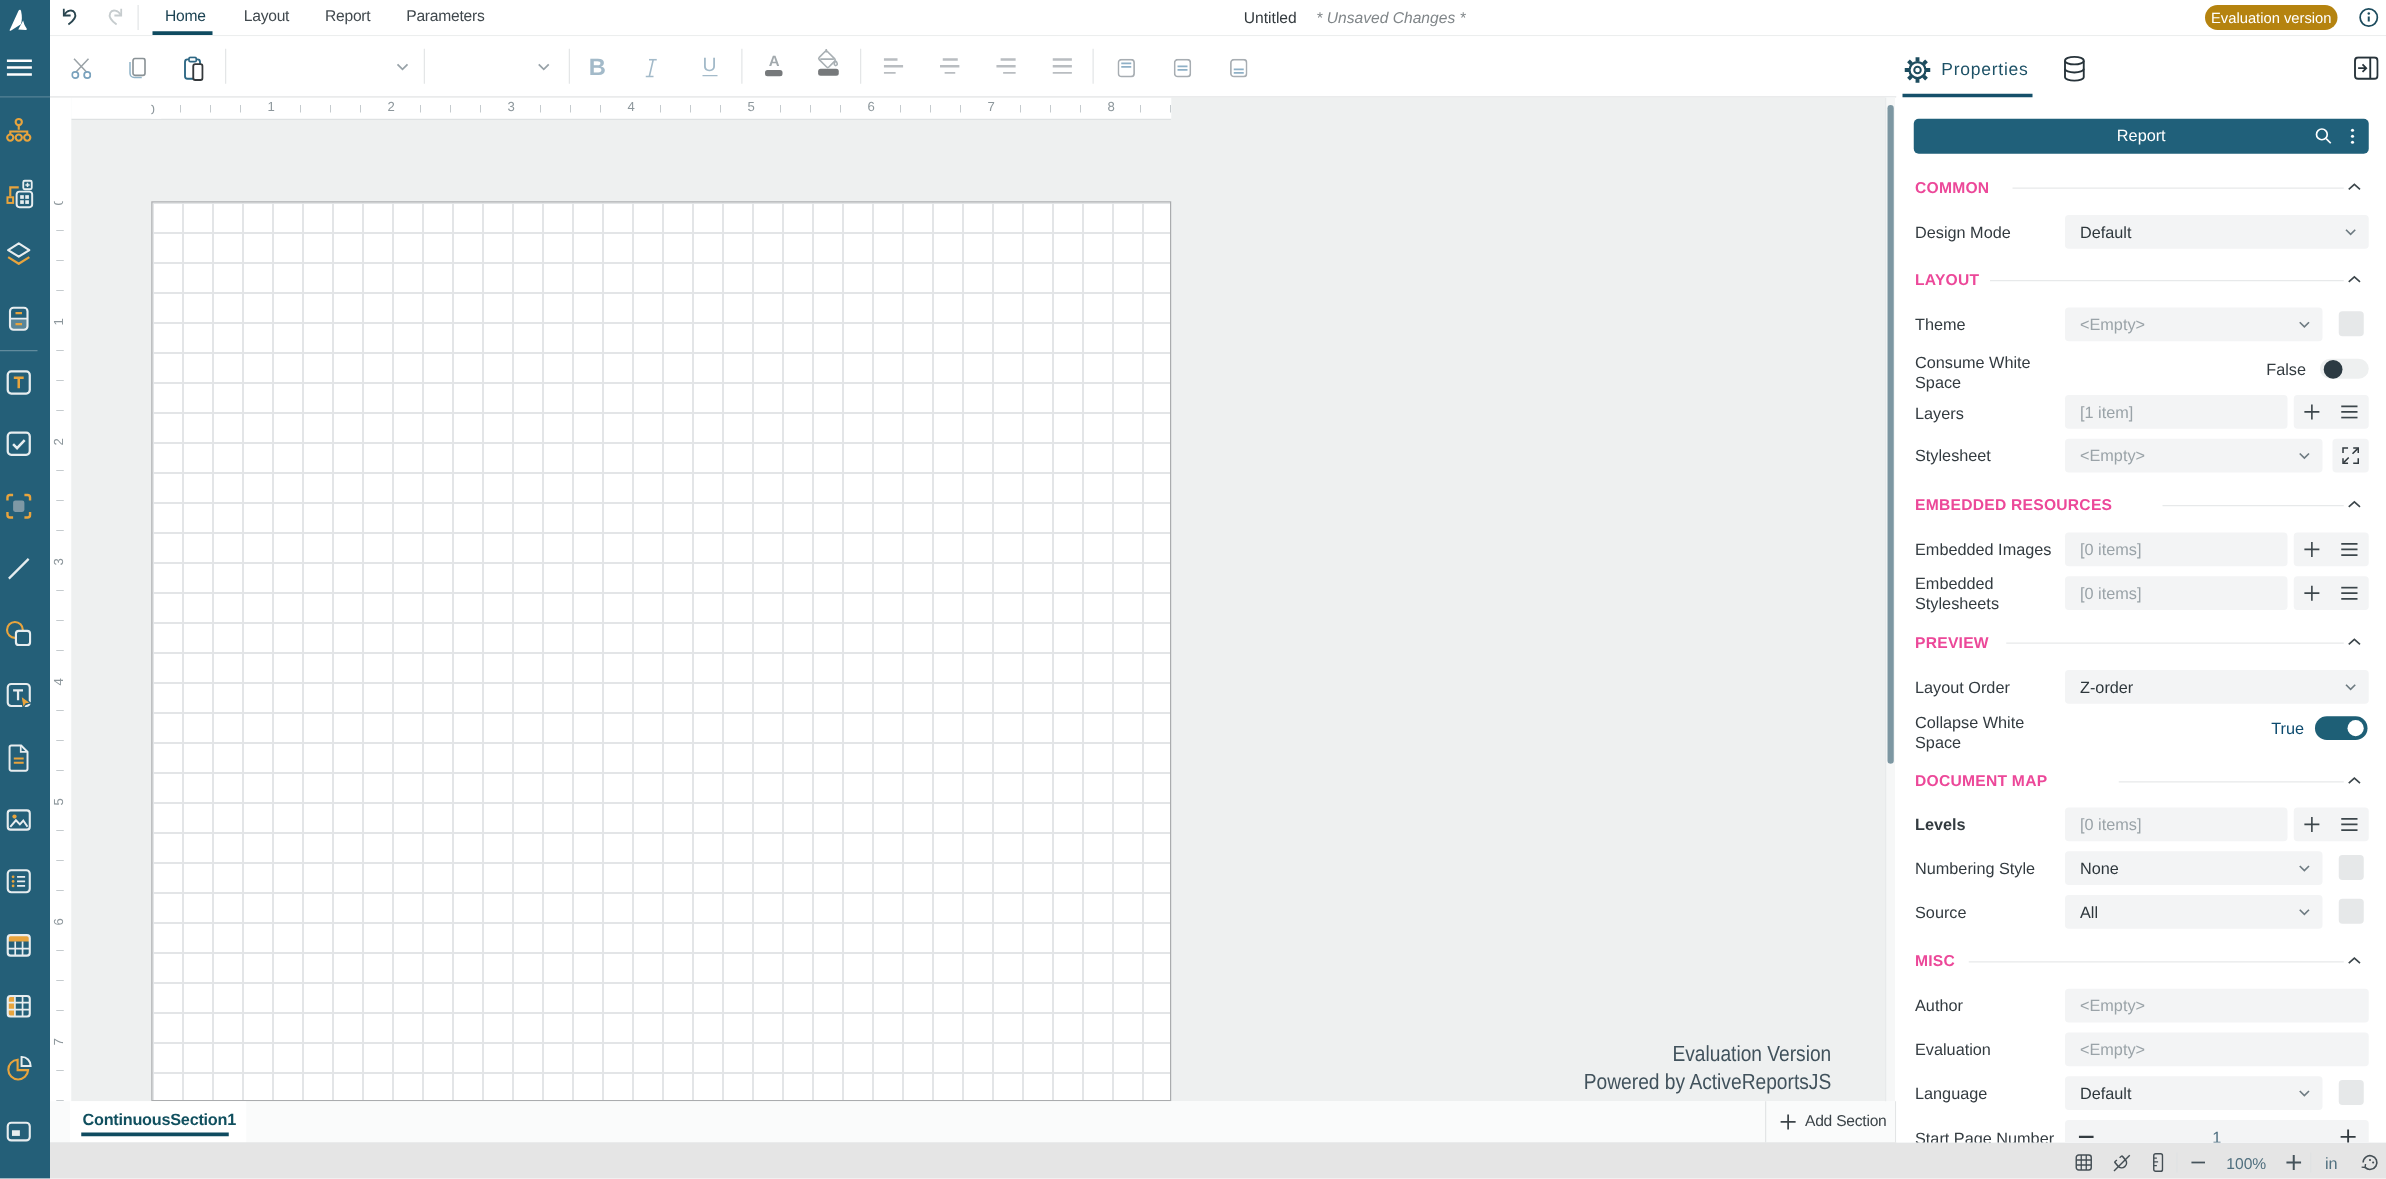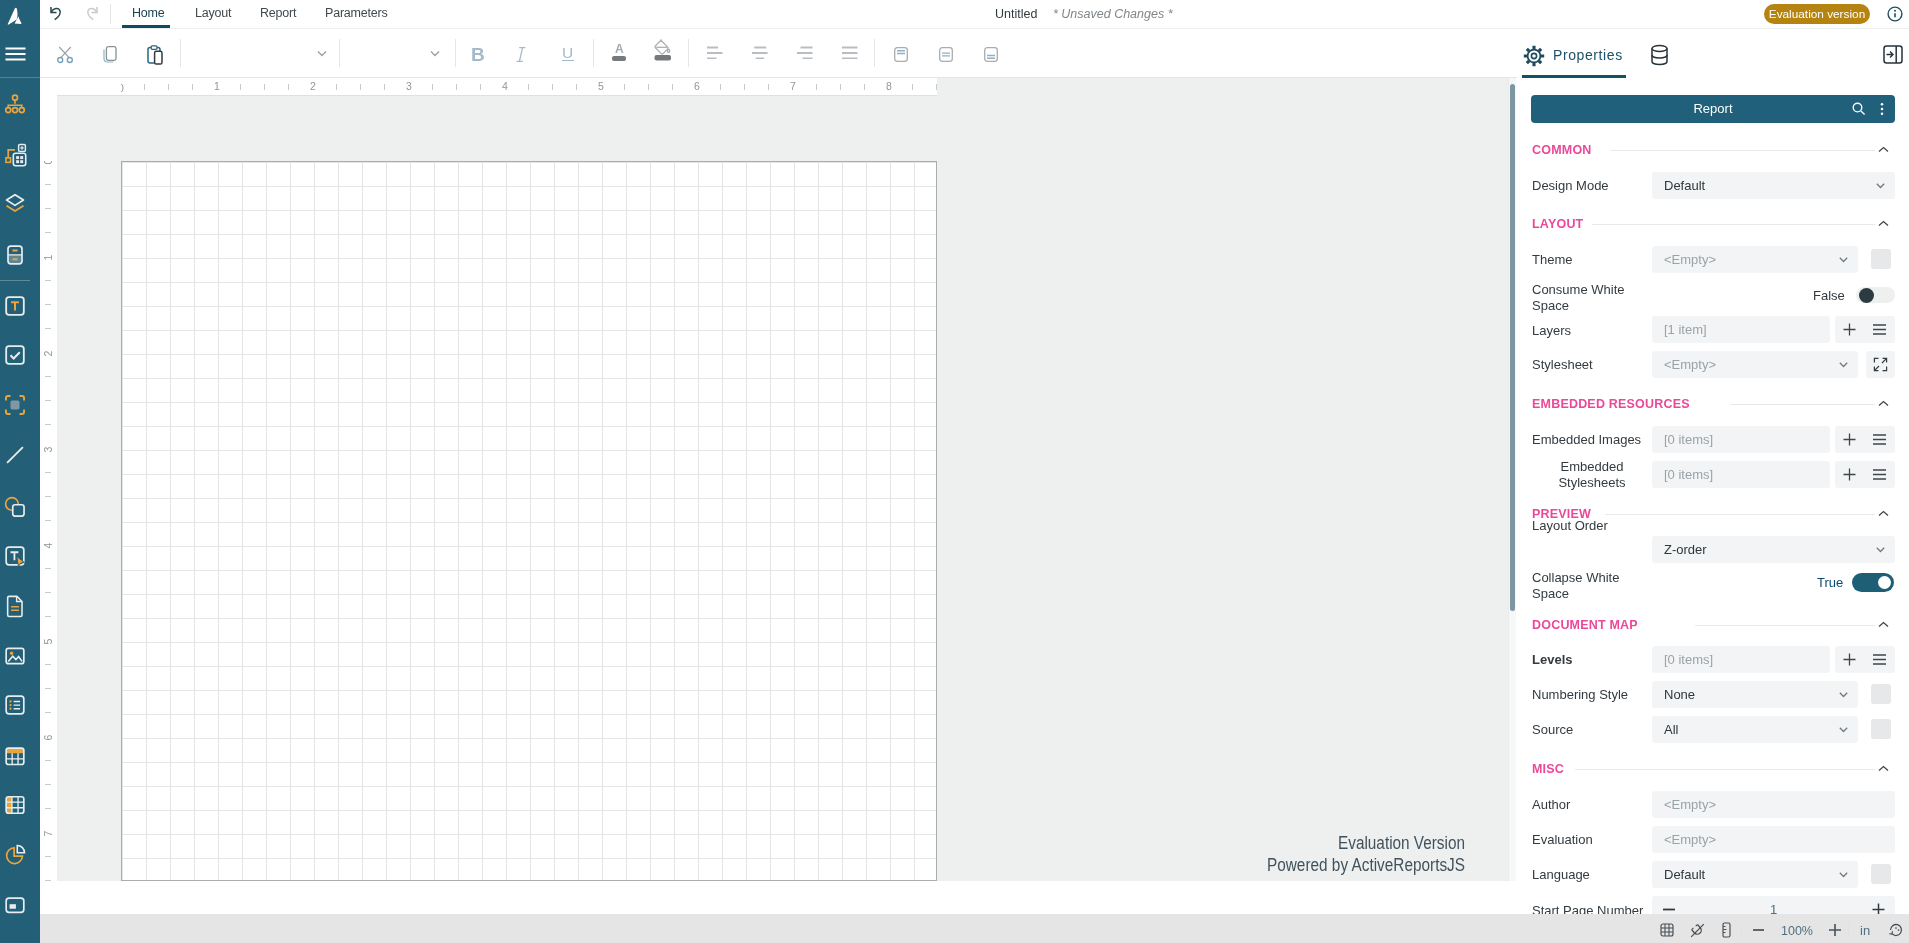--- a/index.html
+++ b/index.html
@@ -341,20 +341,32 @@
     <path d="M3 4.5v13c0 1.7 3.4 3 7.5 3s7.5-1.3 7.5-3v-13"></path>
     <path d="M3 11c0 1.7 3.4 3 7.5 3s7.5-1.3 7.5-3"></path>
       </g>
   </svg>
   <svg class="abs" style="left:1883px;top:45px;width:20px;height:19px;" viewBox="0 0 20 19">
     <rect x="1" y="1" width="18" height="17" rx="2.5" fill="none" stroke="#27333a" stroke-width="1.5"></rect>
     <path d="M13.2 1v17" stroke="#27333a" stroke-width="1.5"></path>
     <path d="M3.5 9.5h6M7 6.5l3 3-3 3" fill="none" stroke="#27333a" stroke-width="1.4"></path>
   </svg>
   <div class="abs" id="toolbar-border"></div>
+  <div class="abs" id="sectionbar">
+    <div id="sectab">
+        <span>ContinuousSection1</span>
+        <div class="ul"></div>
+      </div>
+    <div id="addsection">
+      <svg style="position:absolute;left:10px;top:9px;width:15px;height:15px;" viewBox="0 0 15 15">
+          <path d="M7.5 1.5v12M1.5 7.5h12" stroke="#3c4449" stroke-width="1.4"></path>
+        </svg>
+      <span>Add Section</span>
+    </div>
+  </div>
   <div class="abs" id="statusbar">
     <svg style="position:absolute;left:1620px;top:8px;width:14px;height:14px;" viewBox="0 0 14 14">
       <rect x="1" y="1" width="12" height="12" rx="2" fill="none" stroke="#454f55" stroke-width="1.15"></rect>
       <path d="M1 5h12M1 9h12M5 1v12M9 1v12" stroke="#454f55" stroke-width="1.05"></path>
     </svg>
     <svg style="position:absolute;left:1649px;top:7px;width:17px;height:17px;" viewBox="0 0 17 17">
       <g transform="rotate(-40 8.5 8.5)">
       <path d="M4.6 4v4.2a3.9 3.9 0 0 0 7.8 0V4" fill="none" stroke="#454f55" stroke-width="1.3"></path>
       <path d="M4.6 4h2.5M9.9 4h2.5" stroke="#454f55" stroke-width="1.1"></path>
         </g>
@@ -448,36 +460,36 @@
     <div class="plabel" style="top:354px;">Embedded Images</div>
     <div class="pinput short ph" style="top:348px;">[0 items]</div>
     <div class="btngroup" style="top:348px;">
         <svg style="position:absolute;left:8px;top:7px;width:13px;height:13px;" viewBox="0 0 13 13">
           <path d="M6.5 0.5v12M0.5 6.5h12" stroke="#3c464b" stroke-width="1.3"></path>
         </svg>
         <svg style="position:absolute;left:37px;top:8px;width:15px;height:11px;" viewBox="0 0 15 11">
           <path d="M1 1h13M1 5.5h13M1 10h13" stroke="#3c464b" stroke-width="1.4"></path>
         </svg>
       </div>
-    <div class="plabel" style="top:381px;text-align:center;">Embedded Stylesheets</div>
+    <div class="plabel" style="top:381px;">Embedded Stylesheets</div>
     <div class="pinput short ph" style="top:383px;">[0 items]</div>
     <div class="btngroup" style="top:383px;">
         <svg style="position:absolute;left:8px;top:7px;width:13px;height:13px;" viewBox="0 0 13 13">
           <path d="M6.5 0.5v12M0.5 6.5h12" stroke="#3c464b" stroke-width="1.3"></path>
         </svg>
         <svg style="position:absolute;left:37px;top:8px;width:15px;height:11px;" viewBox="0 0 15 11">
           <path d="M1 1h13M1 5.5h13M1 10h13" stroke="#3c464b" stroke-width="1.4"></path>
         </svg>
       </div>
     <span class="sechdr" style="top:429px;">PREVIEW</span>
     <div class="sechdr-line" style="left:88px;top:436px;width:270px;"></div>
     <svg class="abs" style="left:361px;top:432px;width:11px;height:7px;" viewBox="0 0 11 7">
         <path d="M1 5.5 5.5 1.5 10 5.5" fill="none" stroke="#3c464b" stroke-width="1.3"></path>
       </svg>
-    <div class="plabel" style="top:440px;">Layout Order</div>
+    <div class="plabel" style="top:464px;">Layout Order</div>
     <div class="pinput wide" style="top:458px;">Z-order<svg class="chev" viewBox="0 0 9 6">
           <path d="M0.8 0.8 4.5 4.5 8.2 0.8" fill="none" stroke="#6d7a81" stroke-width="1.3"></path>
         </svg></div>
     <div class="plabel" style="top:492px;">Collapse White Space</div>
     <span class="abs" style="left:300px;top:497px;font-size:13px;color:#0c4a6e;">True</span>
     <div class="abs" style="left:335px;top:495px;width:42px;height:19px;background:#1e5f76;border-radius:9.5px;">
       <div style="position:absolute;right:3px;top:3px;width:13px;height:13px;border-radius:50%;background:#fff;"></div>
     </div>
     <span class="sechdr" style="top:540px;">DOCUMENT MAP</span>
     <div class="sechdr-line" style="left:178px;top:547px;width:180px;"></div>

